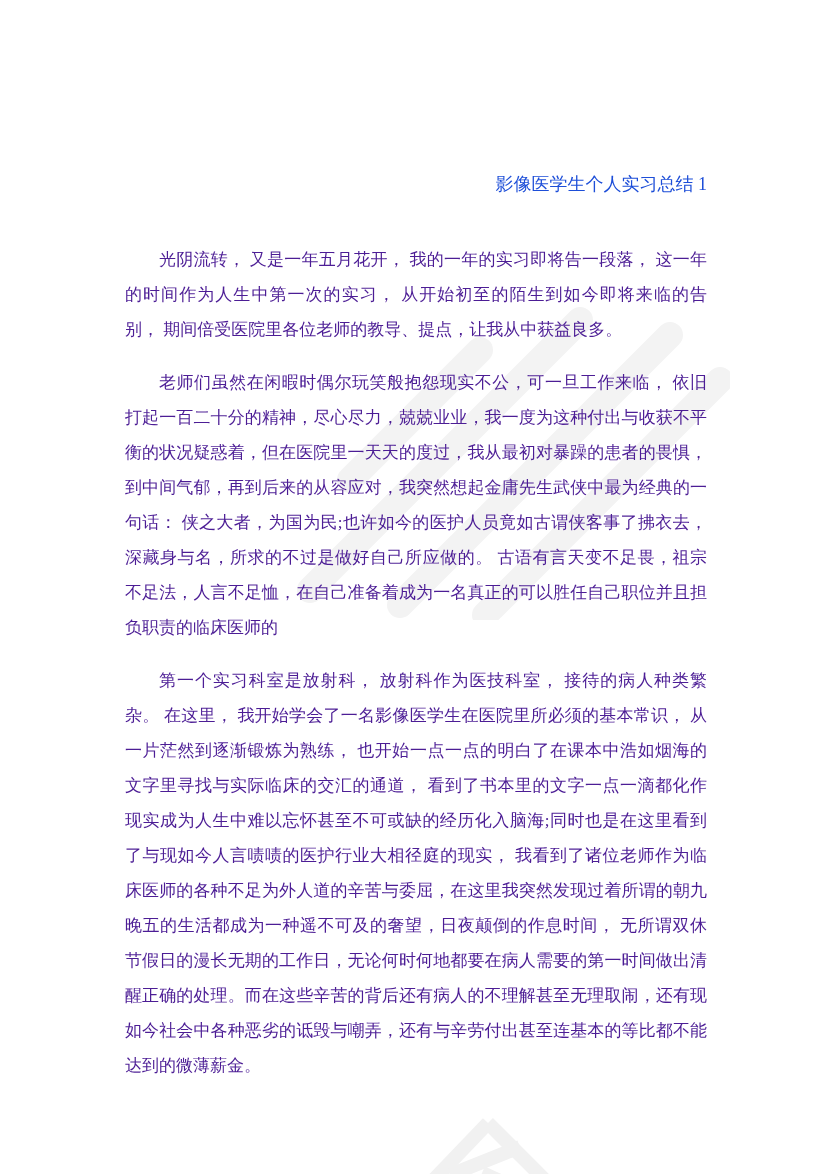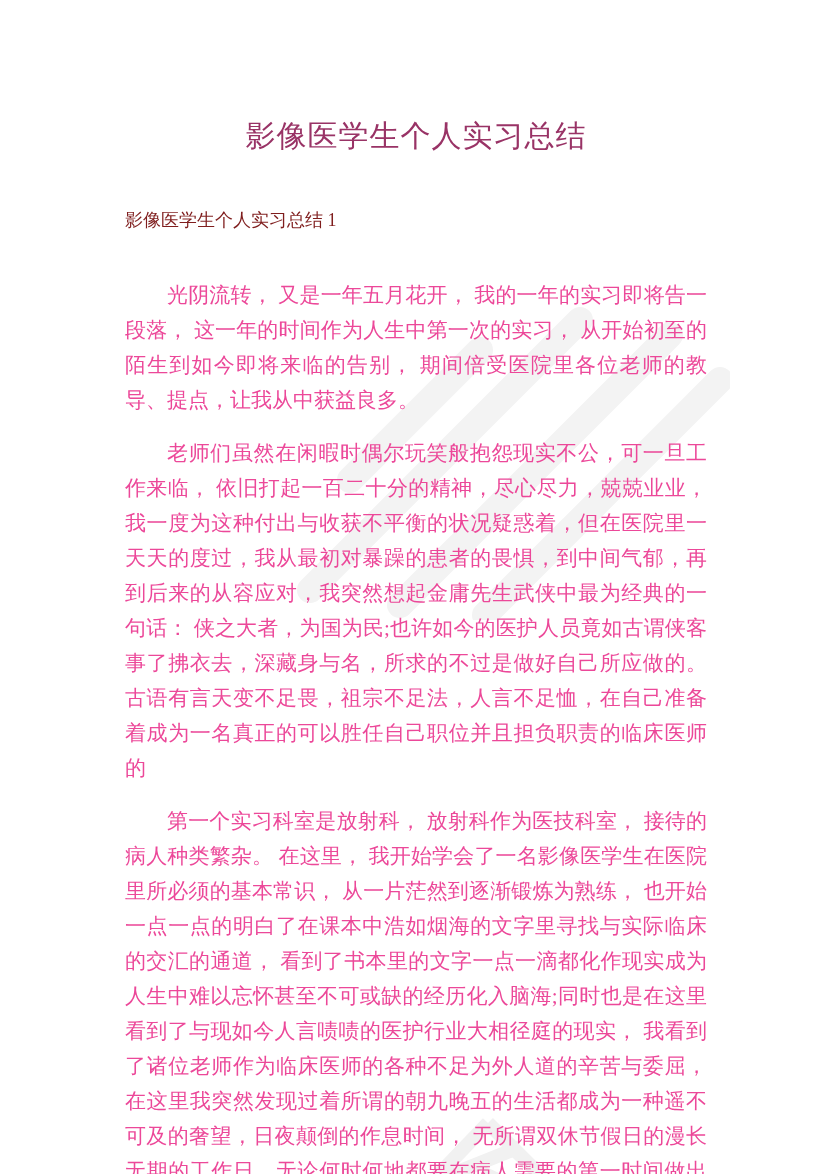--- a/index.html
+++ b/index.html
@@ -41,28 +41,28 @@
     line-height: 36px;
     text-align: center;
     color: #993366;
     letter-spacing: 1px;
   }
   .section-heading {
     margin: 54px 0 0 0;
     font-size: 18px;
     font-weight: normal;
     line-height: 24px;
-    text-align: left;
-    color: #7f1d1d;
+    text-align: right;
+    color: #1d4ed8;
   }
   .body-text p {
     margin: 0 0 18px 0;
-    font-size: 21px;
+    font-size: 17px;
     line-height: 35px;
-    color: #ec4899;
+    color: #4c1d95;
     text-align: justify;
     text-justify: inter-ideograph;
     text-indent: 2em;
   }
   .body-text p:first-child {
     margin-top: 46px;
   }
 </style>
 </head>
 <body>
@@ -86,21 +86,20 @@
         <path d="M118 28 L30 120"></path>
         <path d="M118 28 L210 120"></path>
         <path d="M80 80 L150 52"></path>
         <path d="M112 78 L150 95"></path>
       </g>
     </svg>
   </div>
 
   <div class="content">
 
-    <h1 class="doc-title">影像医学生个人实习总结</h1>
 
     <h2 class="section-heading">影像医学生个人实习总结 1</h2>
 
     <div class="body-text">
       <p>光阴流转， 又是一年五月花开， 我的一年的实习即将告一段落， 这一年的时间作为人生中第一次的实习， 从开始初至的陌生到如今即将来临的告别， 期间倍受医院里各位老师的教导、提点，让我从中获益良多。</p>
       <p>老师们虽然在闲暇时偶尔玩笑般抱怨现实不公，可一旦工作来临， 依旧打起一百二十分的精神，尽心尽力，兢兢业业，我一度为这种付出与收获不平衡的状况疑惑着，但在医院里一天天的度过，我从最初对暴躁的患者的畏惧，到中间气郁，再到后来的从容应对，我突然想起金庸先生武侠中最为经典的一句话： 侠之大者，为国为民;也许如今的医护人员竟如古谓侠客事了拂衣去，深藏身与名，所求的不过是做好自己所应做的。 古语有言天变不足畏，祖宗不足法，人言不足恤，在自己准备着成为一名真正的可以胜任自己职位并且担负职责的临床医师的</p>
       <p>第一个实习科室是放射科， 放射科作为医技科室， 接待的病人种类繁杂。 在这里， 我开始学会了一名影像医学生在医院里所必须的基本常识， 从一片茫然到逐渐锻炼为熟练， 也开始一点一点的明白了在课本中浩如烟海的文字里寻找与实际临床的交汇的通道， 看到了书本里的文字一点一滴都化作现实成为人生中难以忘怀甚至不可或缺的经历化入脑海;同时也是在这里看到了与现如今人言啧啧的医护行业大相径庭的现实， 我看到了诸位老师作为临床医师的各种不足为外人道的辛苦与委屈，在这里我突然发现过着所谓的朝九晚五的生活都成为一种遥不可及的奢望，日夜颠倒的作息时间， 无所谓双休节假日的漫长无期的工作日，无论何时何地都要在病人需要的第一时间做出清醒正确的处理。而在这些辛苦的背后还有病人的不理解甚至无理取闹，还有现如今社会中各种恶劣的诋毁与嘲弄，还有与辛劳付出甚至连基本的等比都不能达到的微薄薪金。</p>
     </div>
 
   </div>

